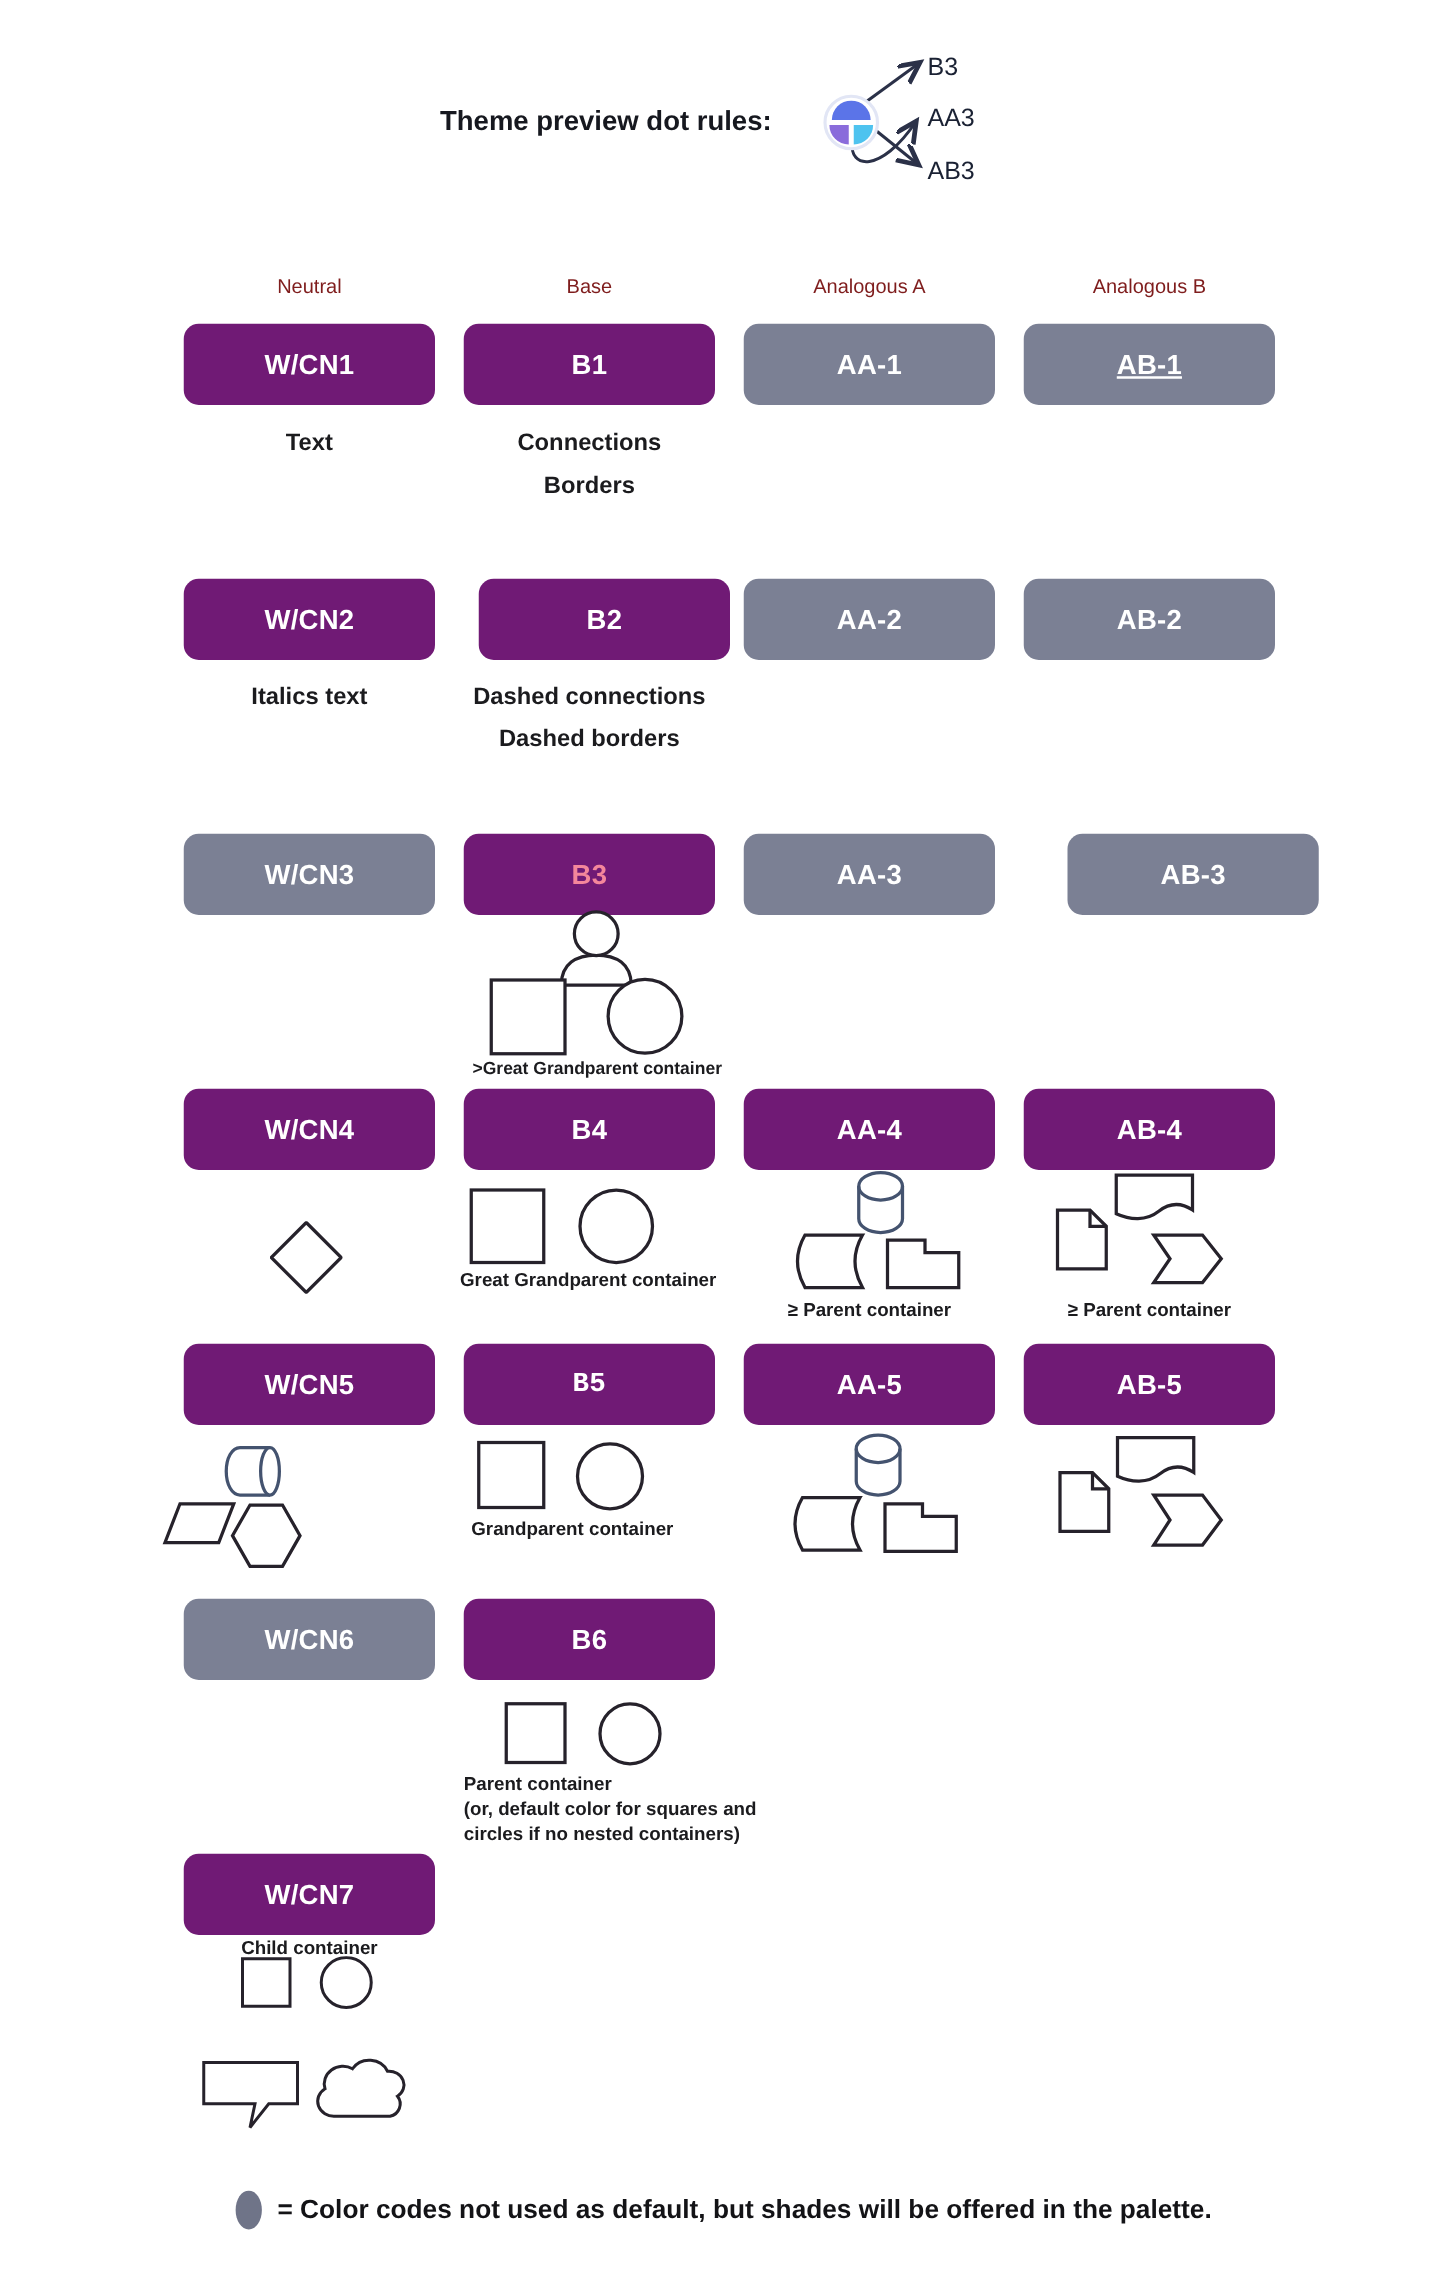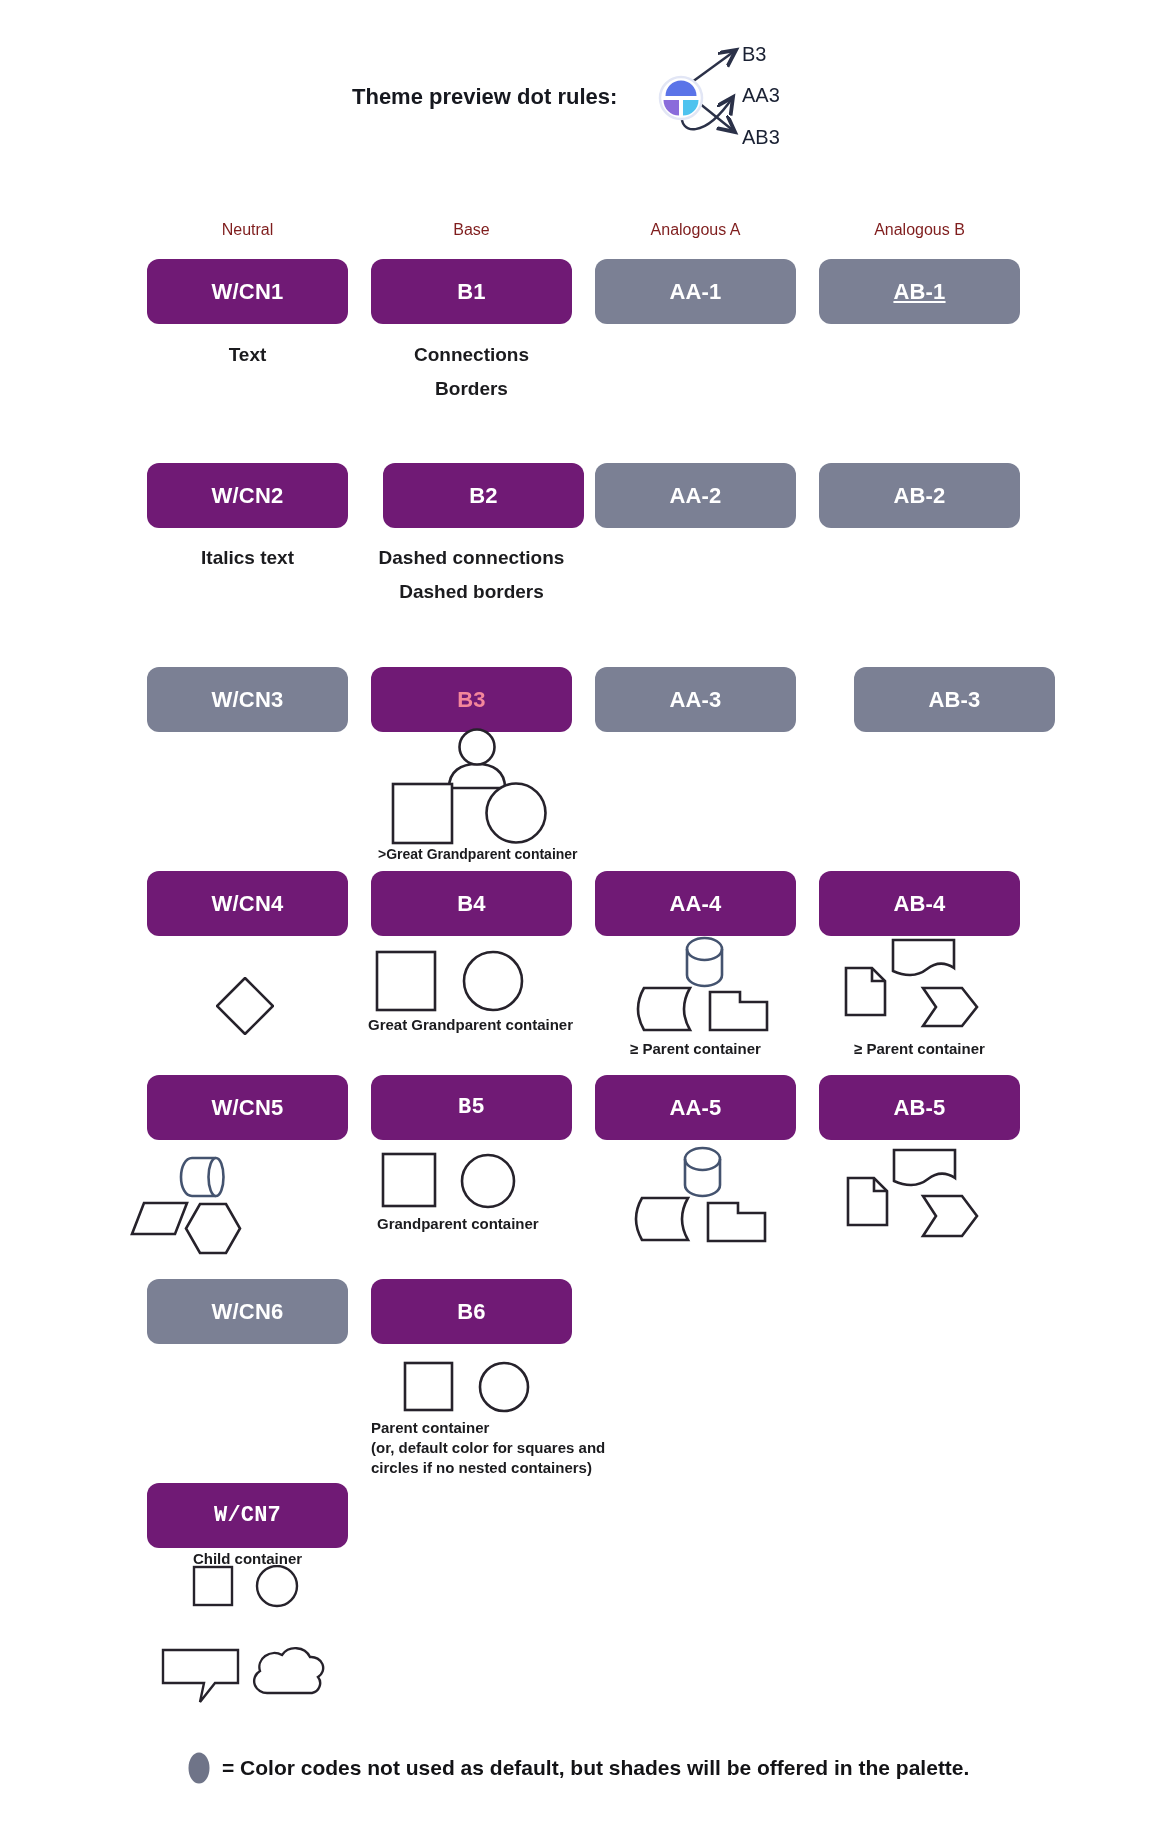--- a/index.html
+++ b/index.html
@@ -164,21 +164,21 @@
   <div class="btn dark" style="left:371px; top:1279px;">B6</div>
 
   <svg class="shape-svg" style="left:403px; top:1361px;" width="130" height="52" viewBox="0 0 130 52">
     <rect x="2" y="2" width="47" height="47" fill="#ffffff" stroke="#26222B" stroke-width="2.6"></rect>
     <circle cx="101" cy="26" r="24" fill="#ffffff" stroke="#26222B" stroke-width="2.6"></circle>
   </svg>
   <div class="cap cap-small" style="left:371px; top:1419px;text-align:center;">Parent container</div>
   <div class="cap cap-small" style="left:371px; top:1439px;">(or, default color for squares and</div>
   <div class="cap cap-small" style="left:371px; top:1459px;">circles if no nested containers)</div>
 
-  <div class="btn dark" style="left:147px; top:1483px;font-family:Liberation Mono, monospace;">W/CN7</div>
+  <div class="btn dark" style="left:147px; top:1483px;">W/CN7</div>
   <div class="cap cap-small cap-center" style="left:147px; top:1550px;">Child container</div>
 
   <svg class="shape-svg" style="left:192px; top:1565px;" width="110" height="45" viewBox="0 0 110 45">
     <rect x="2" y="2" width="38" height="38" fill="#ffffff" stroke="#26222B" stroke-width="2.4"></rect>
     <circle cx="85" cy="21" r="20" fill="#ffffff" stroke="#26222B" stroke-width="2.4"></circle>
   </svg>
 
   <svg class="shape-svg" style="left:160px; top:1640px;" width="175" height="66" viewBox="0 0 175 66">
     <path d="M 3,10 H 78 V 43 H 55 L 40,62 L 44,43 H 3 Z" fill="#ffffff" stroke="#26222B" stroke-width="2.4"></path>
     <g transform="translate(92,3)">

